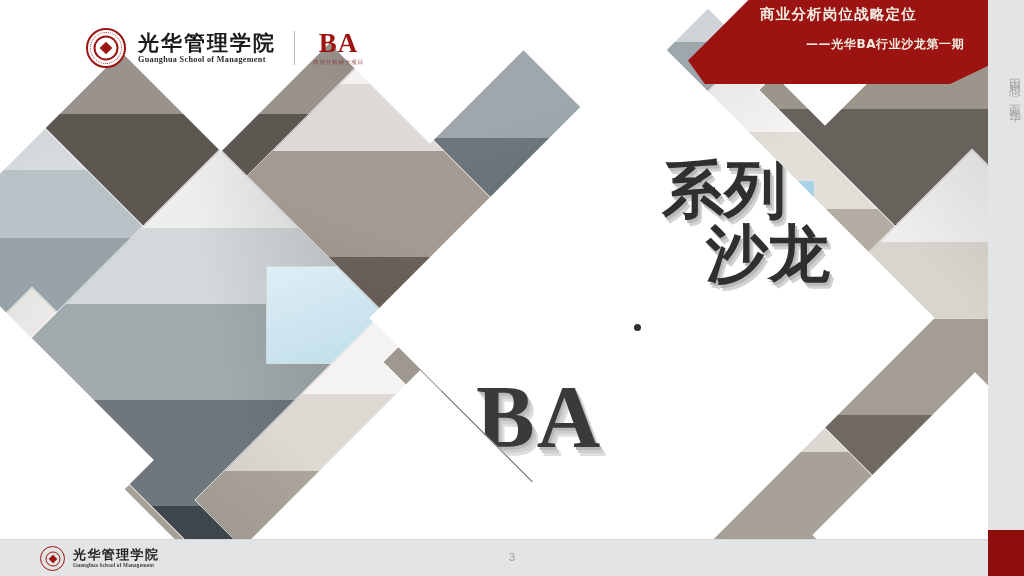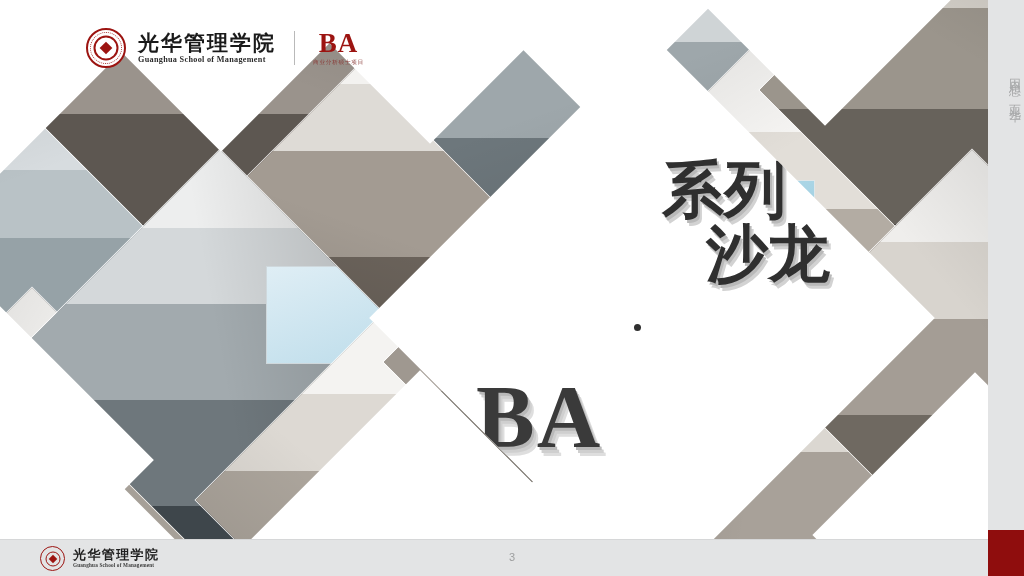--- a/index.html
+++ b/index.html
@@ -210,20 +210,25 @@
         <div id="ba-word">BA</div>
         <div id="ba-dot"></div>
         <div id="ba-cn">
           <span class="l1">系列</span>
           <span class="l2">沙龙</span>
         </div>
       </div>
     </div>
   </div>
 
+  <div id="red-banner">
+    <div id="red-shape"></div>
+    <div id="banner-title">商业分析岗位战略定位</div>
+    <div id="banner-sub">——光华BA行业沙龙第一期</div>
+  </div>
 
   <div id="logo-lockup">
     <div class="seal">
       <div class="ring-txt"></div>
     </div>
     <div id="logo-names">
       <div id="logo-cn">光华管理学院</div>
       <div id="logo-en">Guanghua School of Management</div>
     </div>
     <div id="logo-div"></div>

